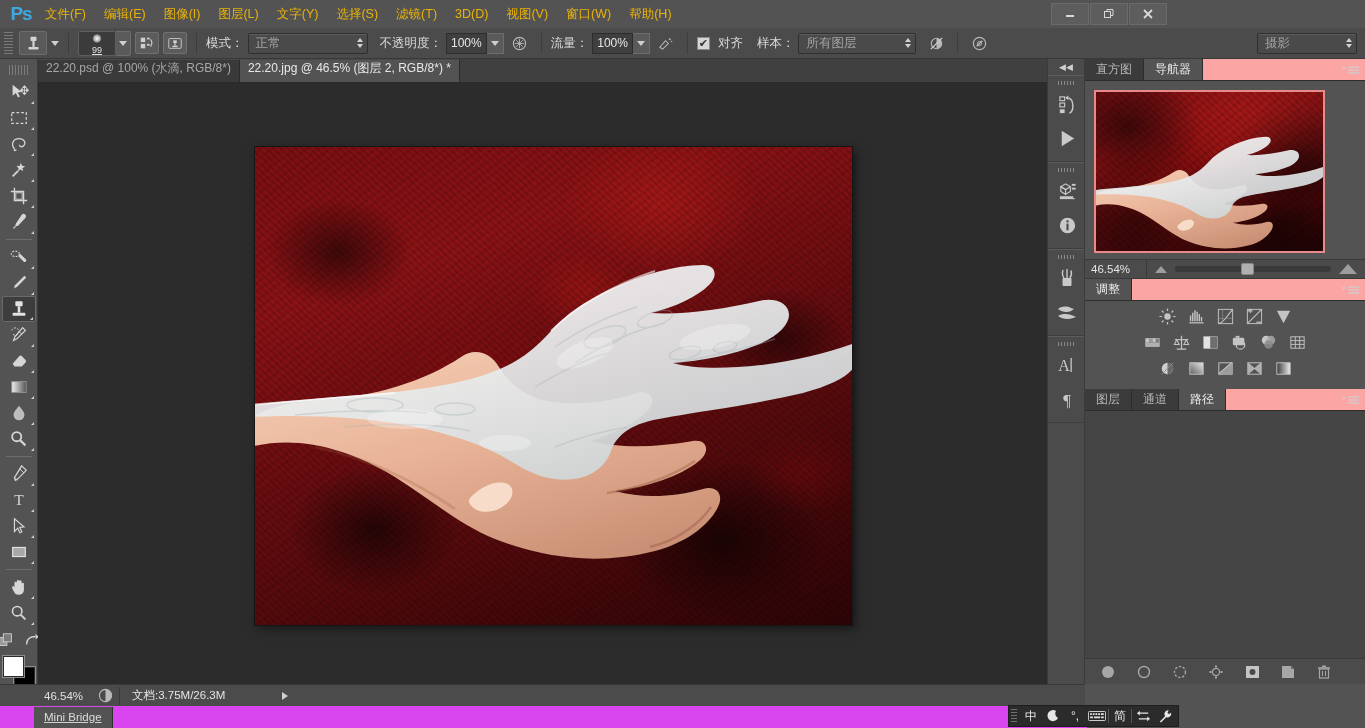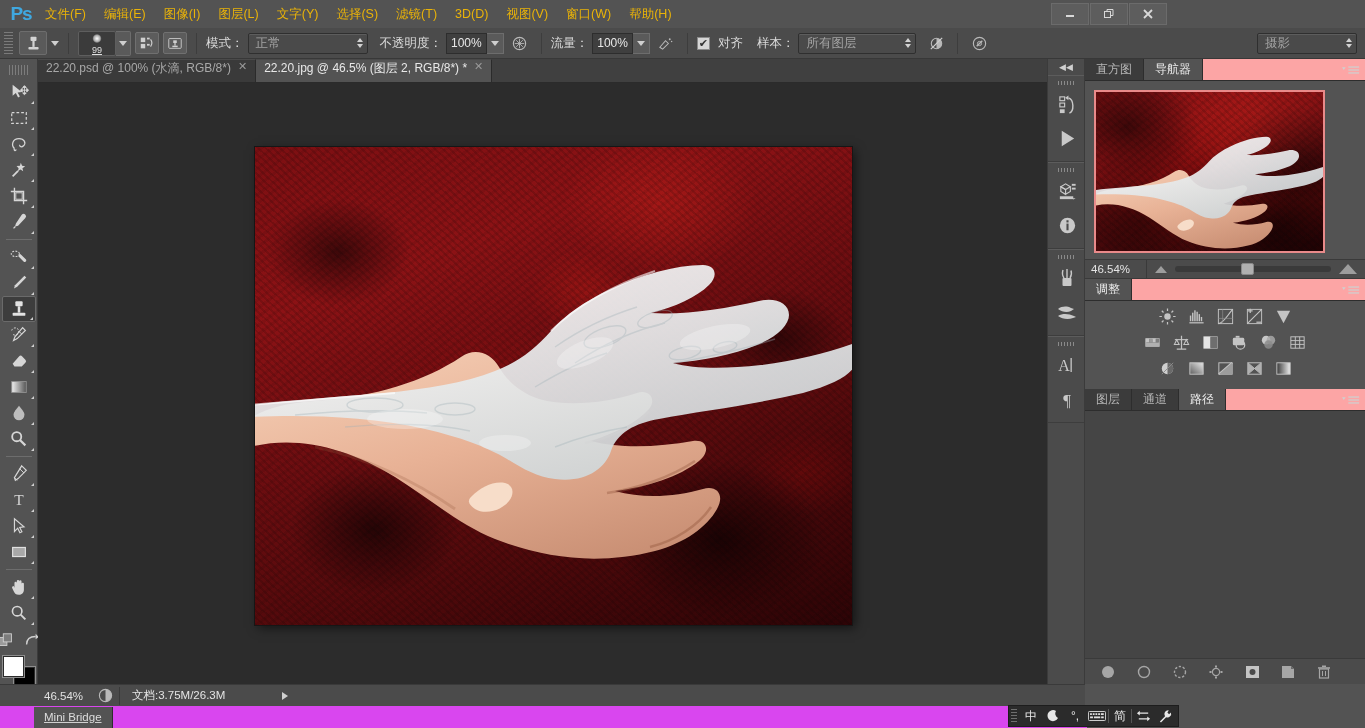--- a/index.html
+++ b/index.html
@@ -98,23 +98,24 @@
   #workspace-combo{
     position:absolute;right:8px;width:100px;
   }
 
   
   #tabbar{
     position:absolute;left:38px;top:59px;width:1047px;height:24px;
     background:#404040;display:flex;align-items:flex-end;border-bottom:1px solid #2b2b2b;
   }
   .doctab{
-    height:23px;display:flex;align-items:flex-start;gap:7px;padding:0 8px;
+    height:23px;display:flex;align-items:center;gap:7px;padding:0 8px;
     background:#3a3a3a;border-right:1px solid #2b2b2b;font-size:12px;color:#a8a8a8;
     border-top:1px solid #4a4a4a;
+    flex-direction:column;
   }
   .doctab.active{ background:#535353;color:#e8e8e8;}
   .tab-x{ font-size:11px;color:#9a9a9a;}
 
   
   #toolbar{
     position:absolute;left:0;top:59px;width:38px;height:625px;background:#535353;
     border-right:1px solid #3b3b3b;padding-top:6px;
   }
   .tool{

